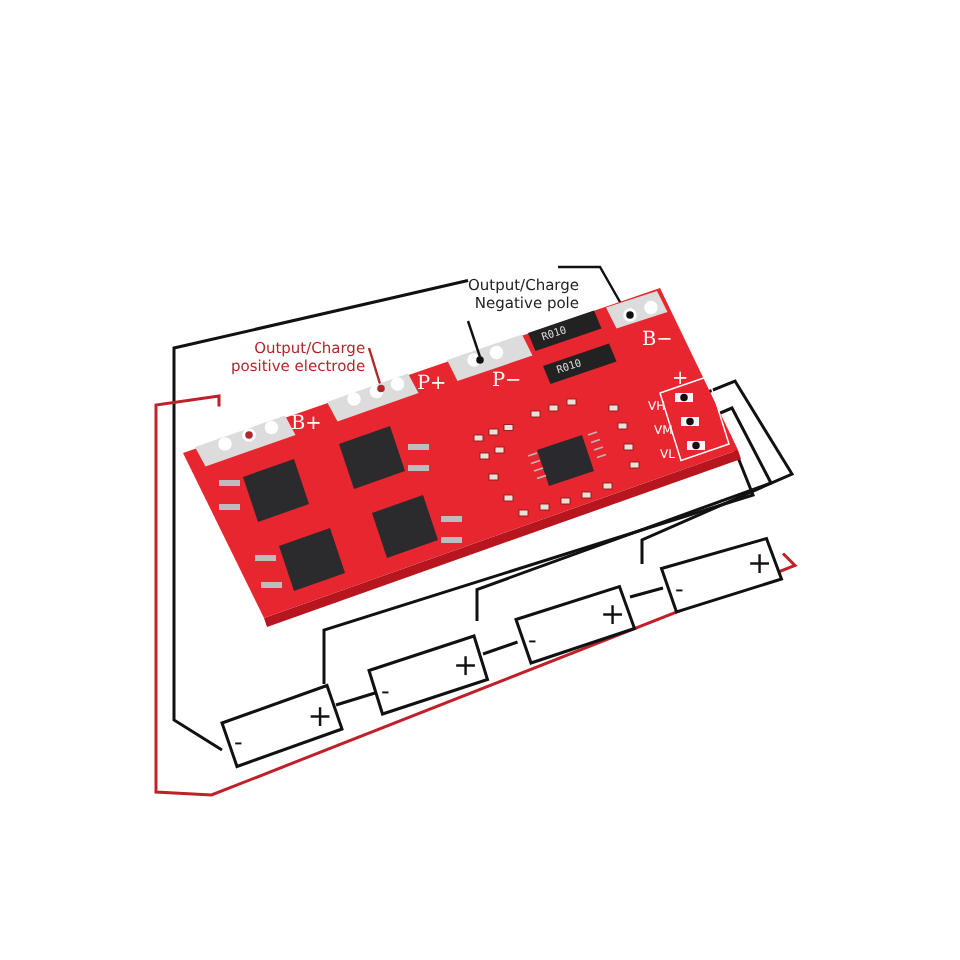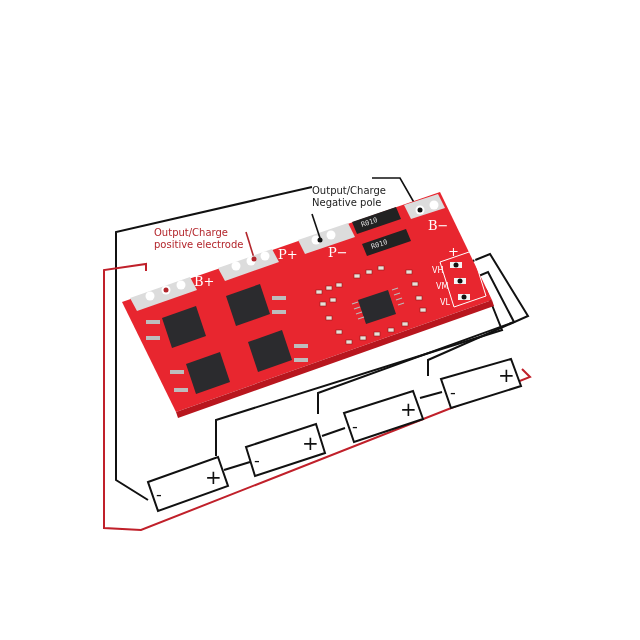--- a/index.html
+++ b/index.html
@@ -1,18 +1,18 @@
 <!DOCTYPE html>
 <html><head>
 <meta charset="utf-8">
 <style>
   html, body { margin: 0; padding: 0; background: #ffffff; }
   #canvas { position: relative; width: 640px; height: 640px; overflow: hidden; background: #ffffff; font-family: "Liberation Sans", sans-serif; }
   svg { position: absolute; left: 0; top: 0; }
-  .lbl { position: absolute; font-family: "DejaVu Sans", sans-serif; font-size: 10px; line-height: 12px; white-space: nowrap; }
+  .lbl { position: absolute; font-family: "DejaVu Sans", sans-serif; font-size: 10px; line-height: 12px; white-space: nowrap; text-align: right; }
   .lbl-neg { left: 312px; top: 185px; color: #222222; }
   .lbl-pos { left: 154px; top: 227px; color: #b3262c; }
 </style>
 </head>
 <body>
 
 <div id="canvas">
   <svg width="640" height="640" viewBox="0 0 640 640">
 
     <g fill="none" stroke-linejoin="miter">

